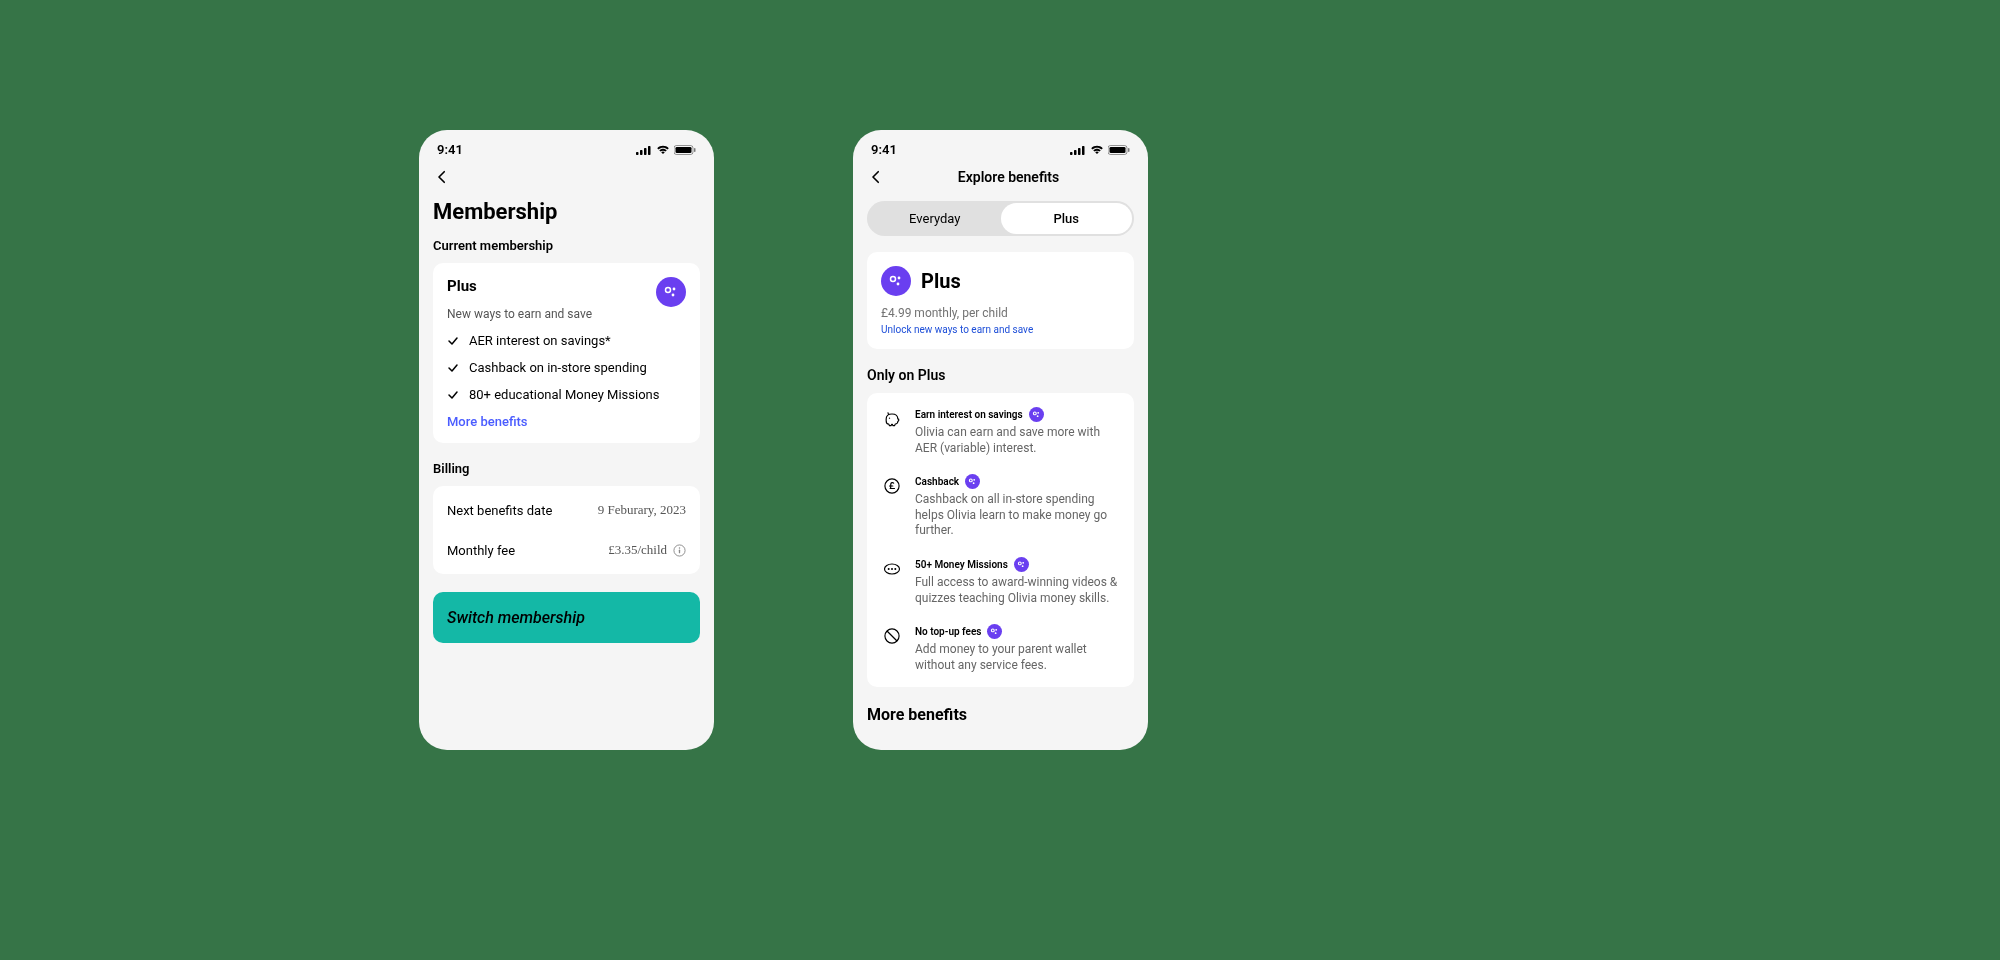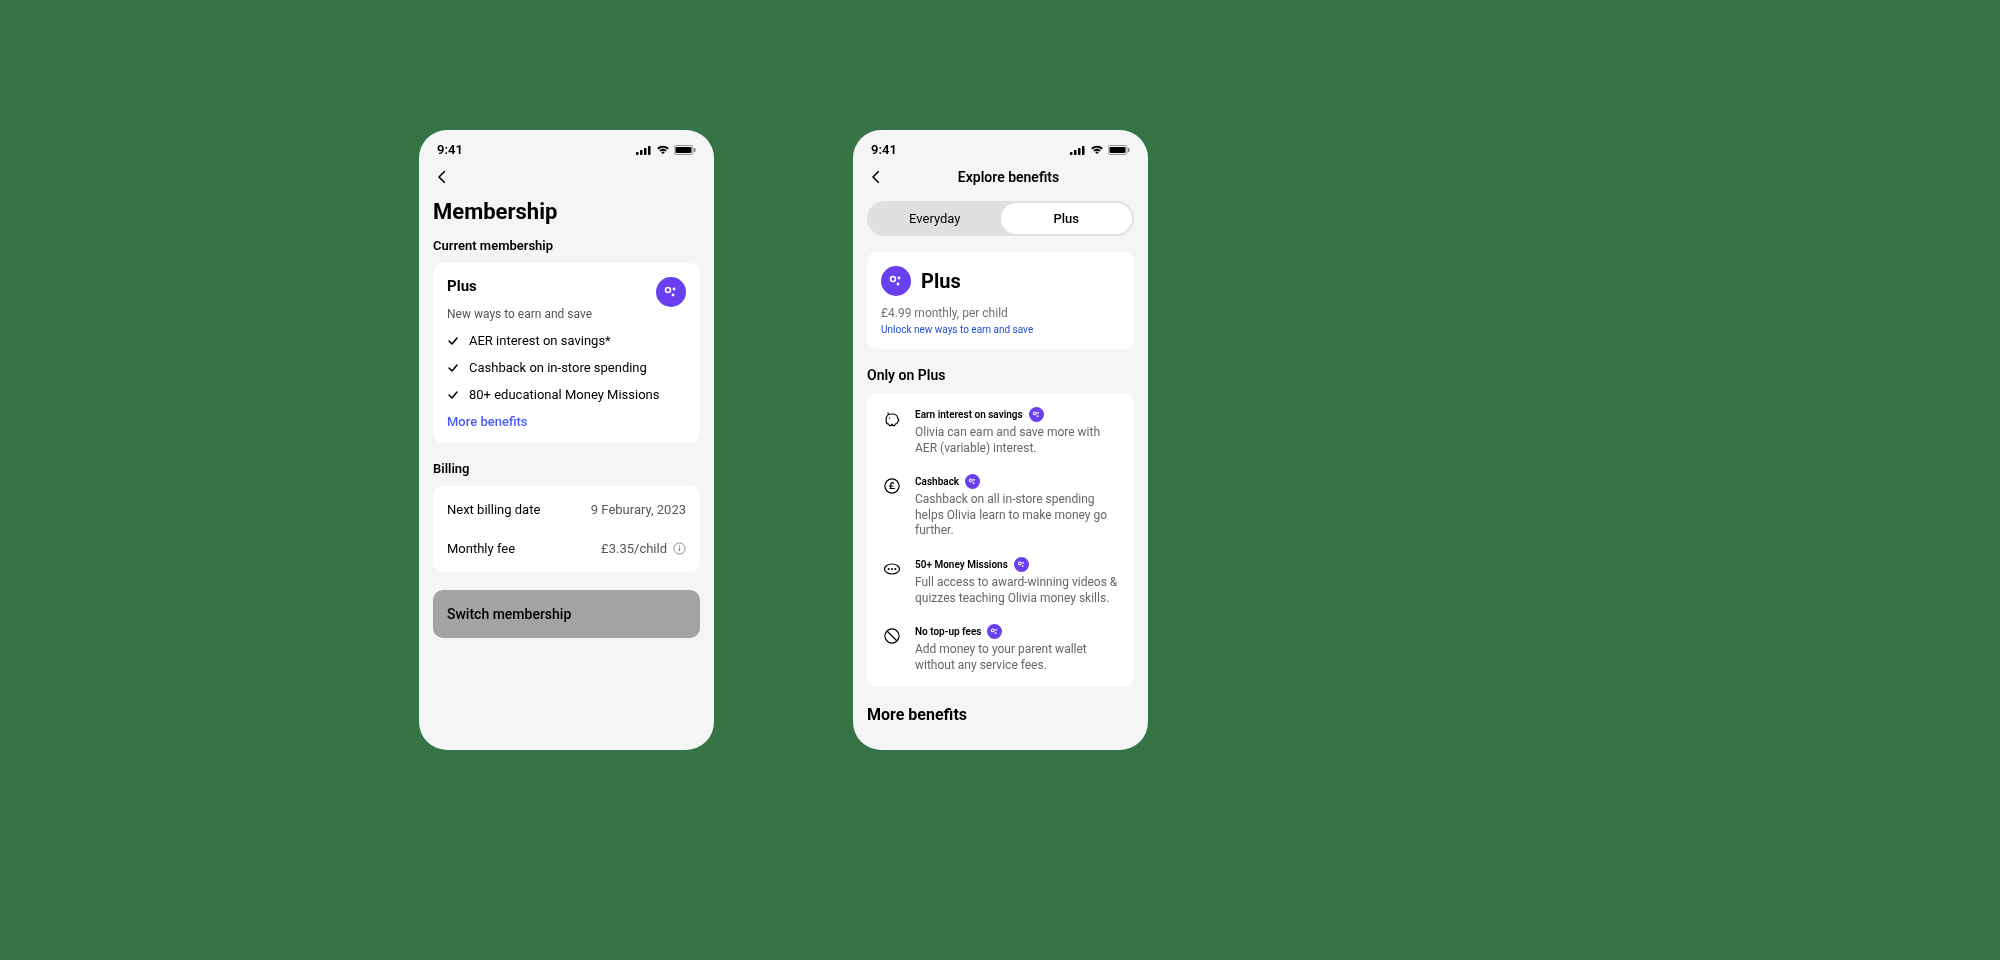--- a/index.html
+++ b/index.html
@@ -120,30 +120,31 @@
     cursor: pointer;
   }
   .billing-row {
     display: flex;
     justify-content: space-between;
     align-items: center;
     padding: 6px 0;
     font-size: 13px;
   }
   .billing-label { color: #000; }
-  .billing-value { color: #555; display: flex; align-items: center; gap: 6px; }
+  .billing-value { color: #555; display: flex; align-items: center; gap: 6px; font-family: Liberation Serif, serif; }
   .info-icon { width: 13px; height: 13px; }
   .switch-card {
-    background: #a3a3a3;
+    background: #14b8a6;
     border-radius: 10px;
     padding: 16px 14px;
-    font-size: 14px;
+    font-size: 16px;
     font-weight: 500;
     color: #000;
     cursor: pointer;
+    font-style: italic;
   }
 
   
   .segment-control {
     background: #e0e0e0;
     border-radius: 18px;
     display: flex;
     padding: 2px;
     margin: 8px 14px 16px 14px;
   }
@@ -280,21 +281,21 @@
             <path d="M2 6 L5 9 L10 3" stroke="#000" stroke-width="1.5" fill="none" stroke-linecap="round" stroke-linejoin="round"></path>
           </svg>
         <span>80+ educational Money Missions</span>
       </div>
       <div class="more-link">More benefits</div>
     </div>
 
     <div class="section-label">Billing</div>
     <div class="card" style="padding:10px 14px;">
       <div class="billing-row">
-        <span class="billing-label">Next billing date</span>
+        <span class="billing-label">Next benefits date</span>
         <span class="billing-value">9 Feburary, 2023</span>
       </div>
       <div class="billing-row" style="margin-top:12px;">
         <span class="billing-label">Monthly fee</span>
         <span class="billing-value">
           <span>£3.35/child</span>
           <svg class="info-icon" viewBox="0 0 14 14">
               <circle cx="7" cy="7" r="6" fill="none" stroke="#888" stroke-width="1"></circle>
               <circle cx="7" cy="4.2" r="0.8" fill="#888"></circle>
               <rect x="6.3" y="6" width="1.4" height="4" rx="0.7" fill="#888"></rect>

